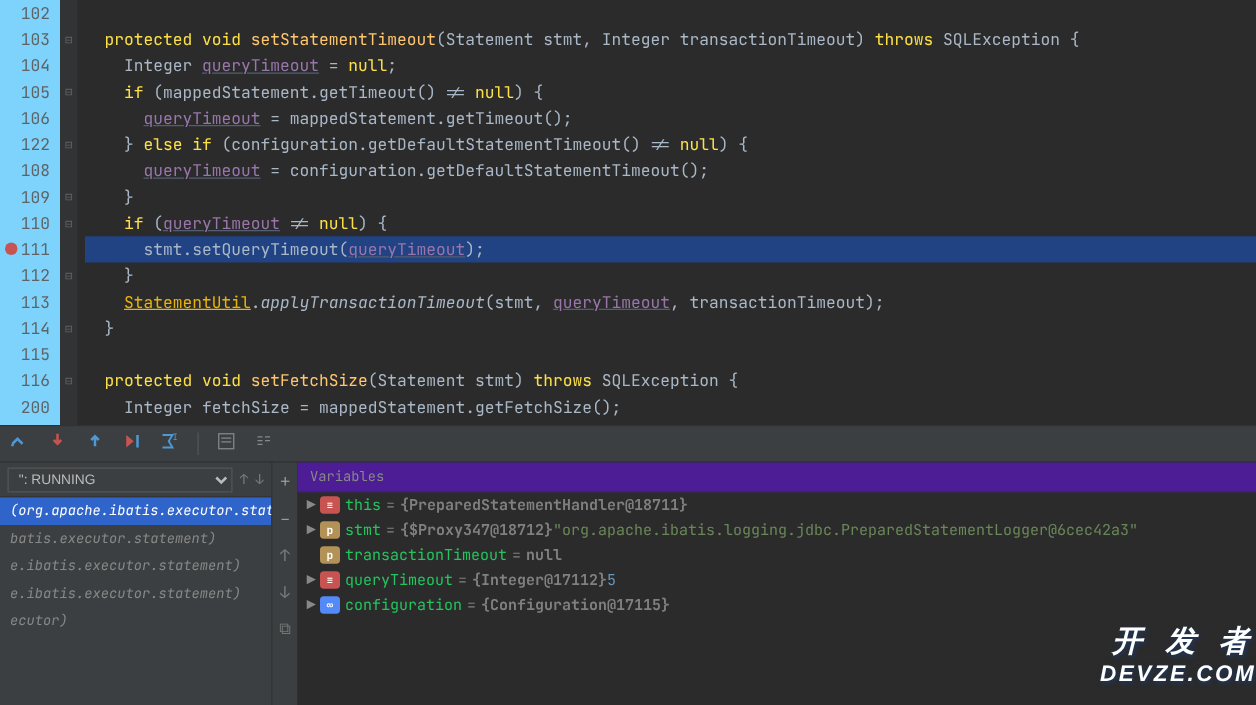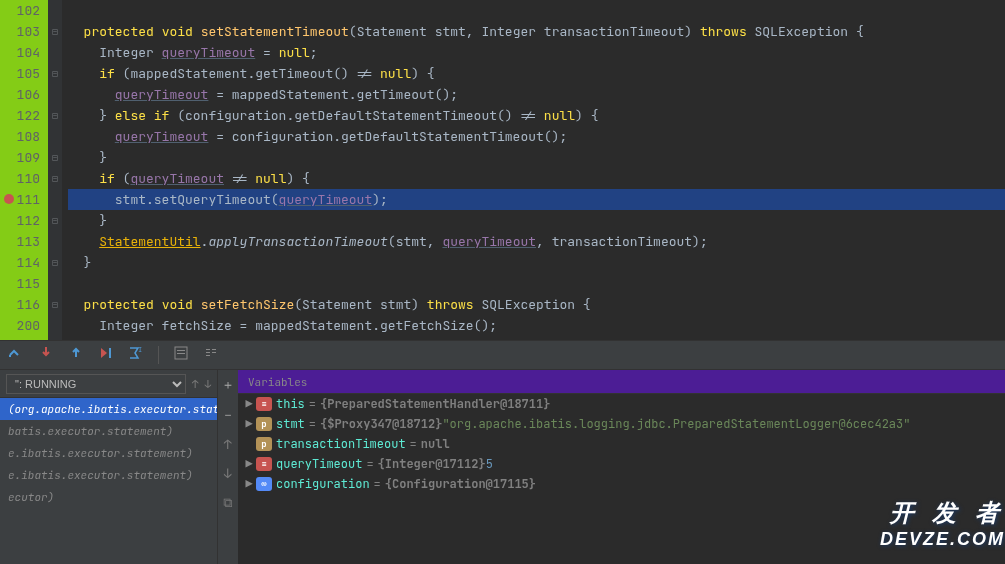--- a/index.html
+++ b/index.html
@@ -1,18 +1,18 @@
 <!DOCTYPE html>
 <html><head>
 <meta charset="utf-8">
 <style>
   * { margin:0; padding:0; box-sizing:border-box; }
   body { background:#2b2b2b; font-family:"JetBrains Mono","Consolas",monospace; font-size:13px; color:#a9b7c6; overflow:hidden; width:1005px; height:564px; position:relative; }
   .editor { height:340px; overflow:hidden; display:flex; }
-  .gutter { width:48px; background:#84cc16; color:#606366; text-align:right; padding-right:8px; line-height:21px; user-select:none; }
+  .gutter { width:48px; background:#7dd3fc; color:#606366; text-align:right; padding-right:8px; line-height:21px; user-select:none; }
   .gutter .ln { height:21px; position:relative; }
   .gutter .bp::before { content:""; position:absolute; left:4px; top:5px; width:10px; height:10px; border-radius:50%; background:#c75450; }
   .fold { width:14px; background:#313335; color:#606366; line-height:21px; font-size:10px; text-align:center; }
   .fold div { height:21px; }
   .code { flex:1; line-height:21px; white-space:pre; padding-left:6px; }
   .code .row { height:21px; }
   .hl { background:#214283; display:block; }
   .kw { color:#fde047; }
   .mname { color:#ffc66d; }
   .param { color:#9876aa; text-decoration:underline; text-decoration-color:#506070; }
@@ -29,21 +29,21 @@
   .frames .row.sel { background:#2f65ca; color:#fff; }
   .nav-col { width:20px; background:#3c3f41; display:flex; flex-direction:column; align-items:center; gap:12px; font-size:13px; color:#888; padding:6px 0; }
   .vars { flex:1; background:#2b2b2b; }
   .vars .hdr { height:24px; display:flex; align-items:center; padding:0 10px; color:#888; font-size:11px; border-bottom:1px solid #323232; background:#4c1d95; }
   .vars .vrow { display:flex; align-items:center; height:20px; padding:2px 4px; font-size:12px; }
   .vars .tw { width:14px; color:#888; text-align:center; }
   .vars .kind { width:16px; height:14px; border-radius:3px; font-size:9px; color:#fff; display:inline-flex; align-items:center; justify-content:center; font-weight:bold; margin-right:4px; }
   .k-f { background:#c75450; }
   .k-p { background:#b39257; }
   .k-l { background:#548af7; }
-  .vname { color:#5eead4; }
+  .vname { color:#22c55e; }
   .veq { color:#808080; margin:0 4px; }
   .vval { color:#808080;font-weight:bold; }
   .vstr { color:#6a8759; }
   .vnum { color:#6897bb; }
   .watermark { position:absolute; right:0; bottom:14px; color:#fff; font-style:italic; font-family:Liberation Sans, sans-serif; text-align:right; text-shadow:1px 1px 4px #1a3a6a; pointer-events:none; }
   .watermark .l1 { font-size:24px; letter-spacing:6px; font-weight:bold; }
   .watermark .l2 { font-size:18px; letter-spacing:2px; font-weight:bold; }
 </style>
 </head>
 <body>

